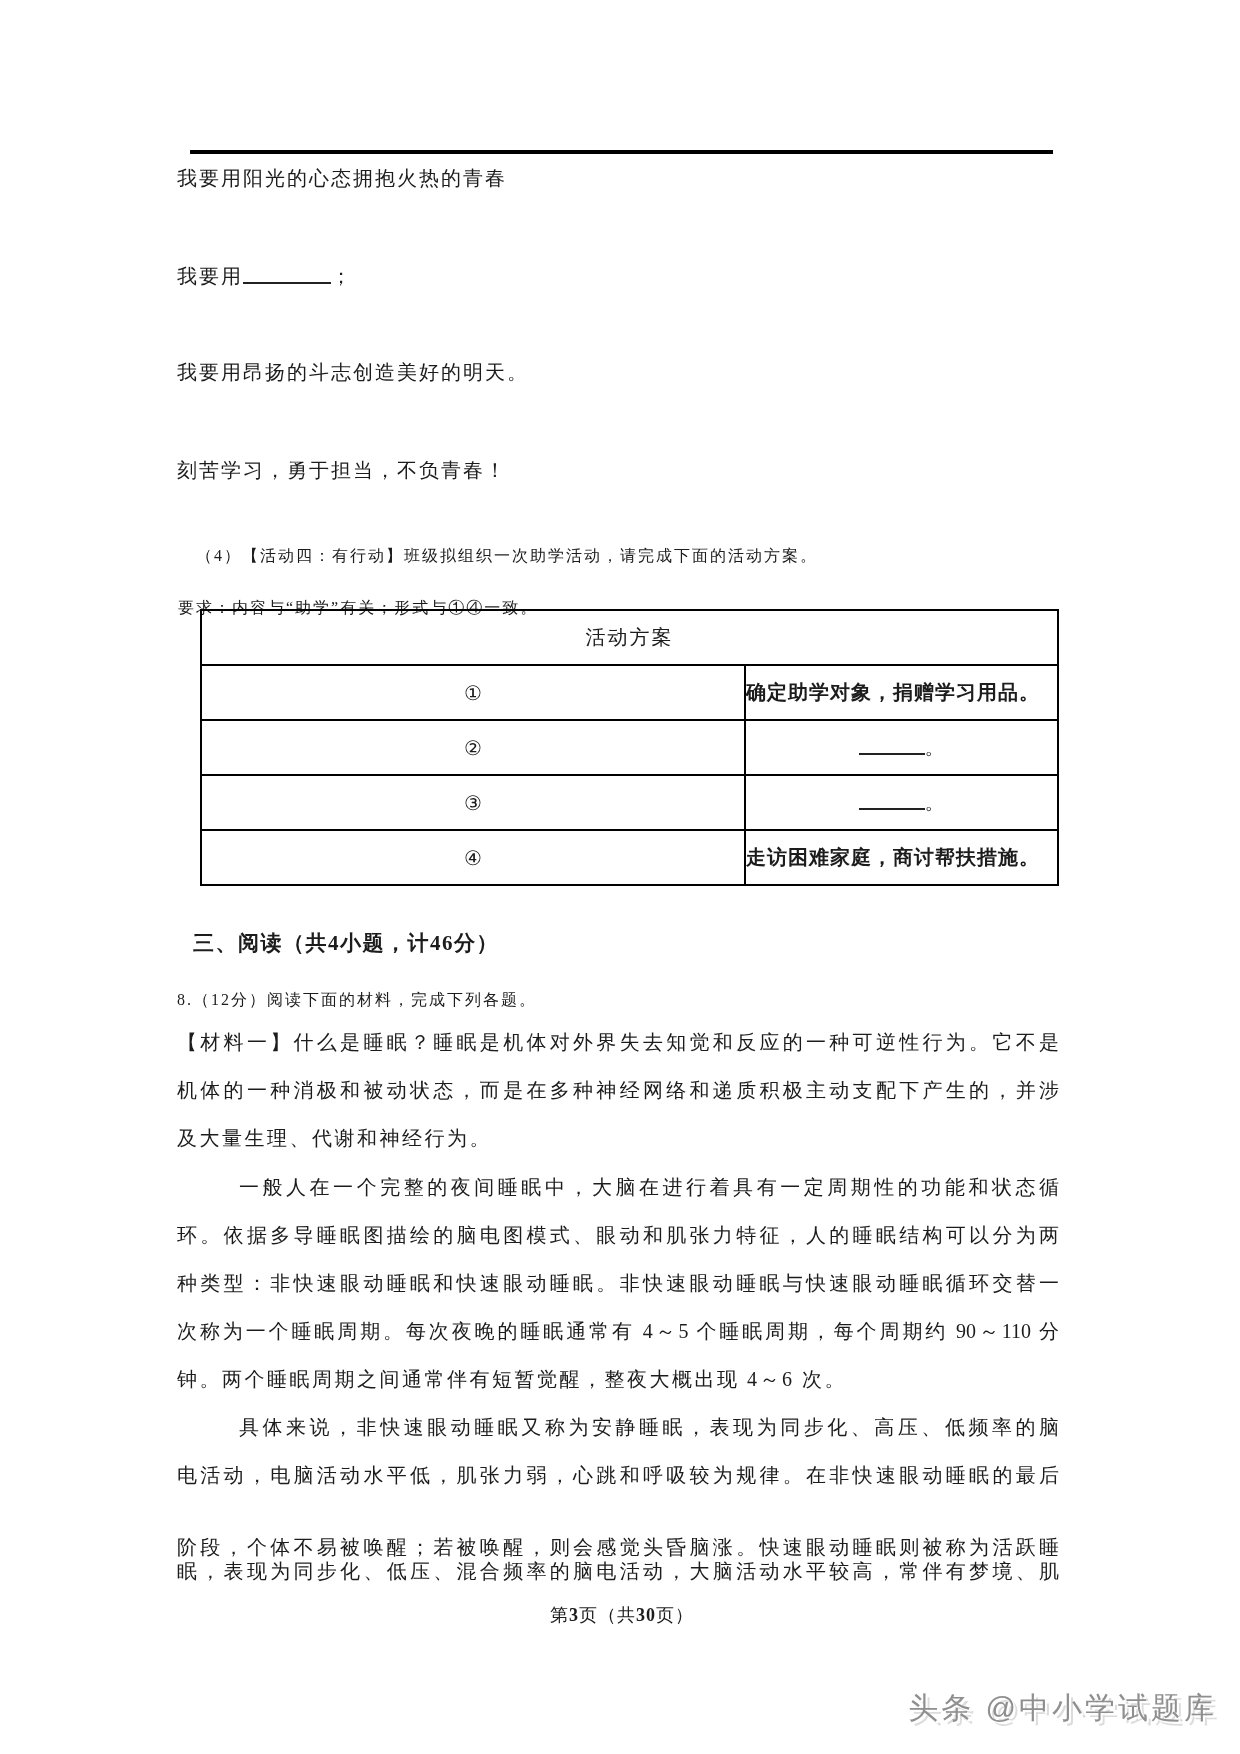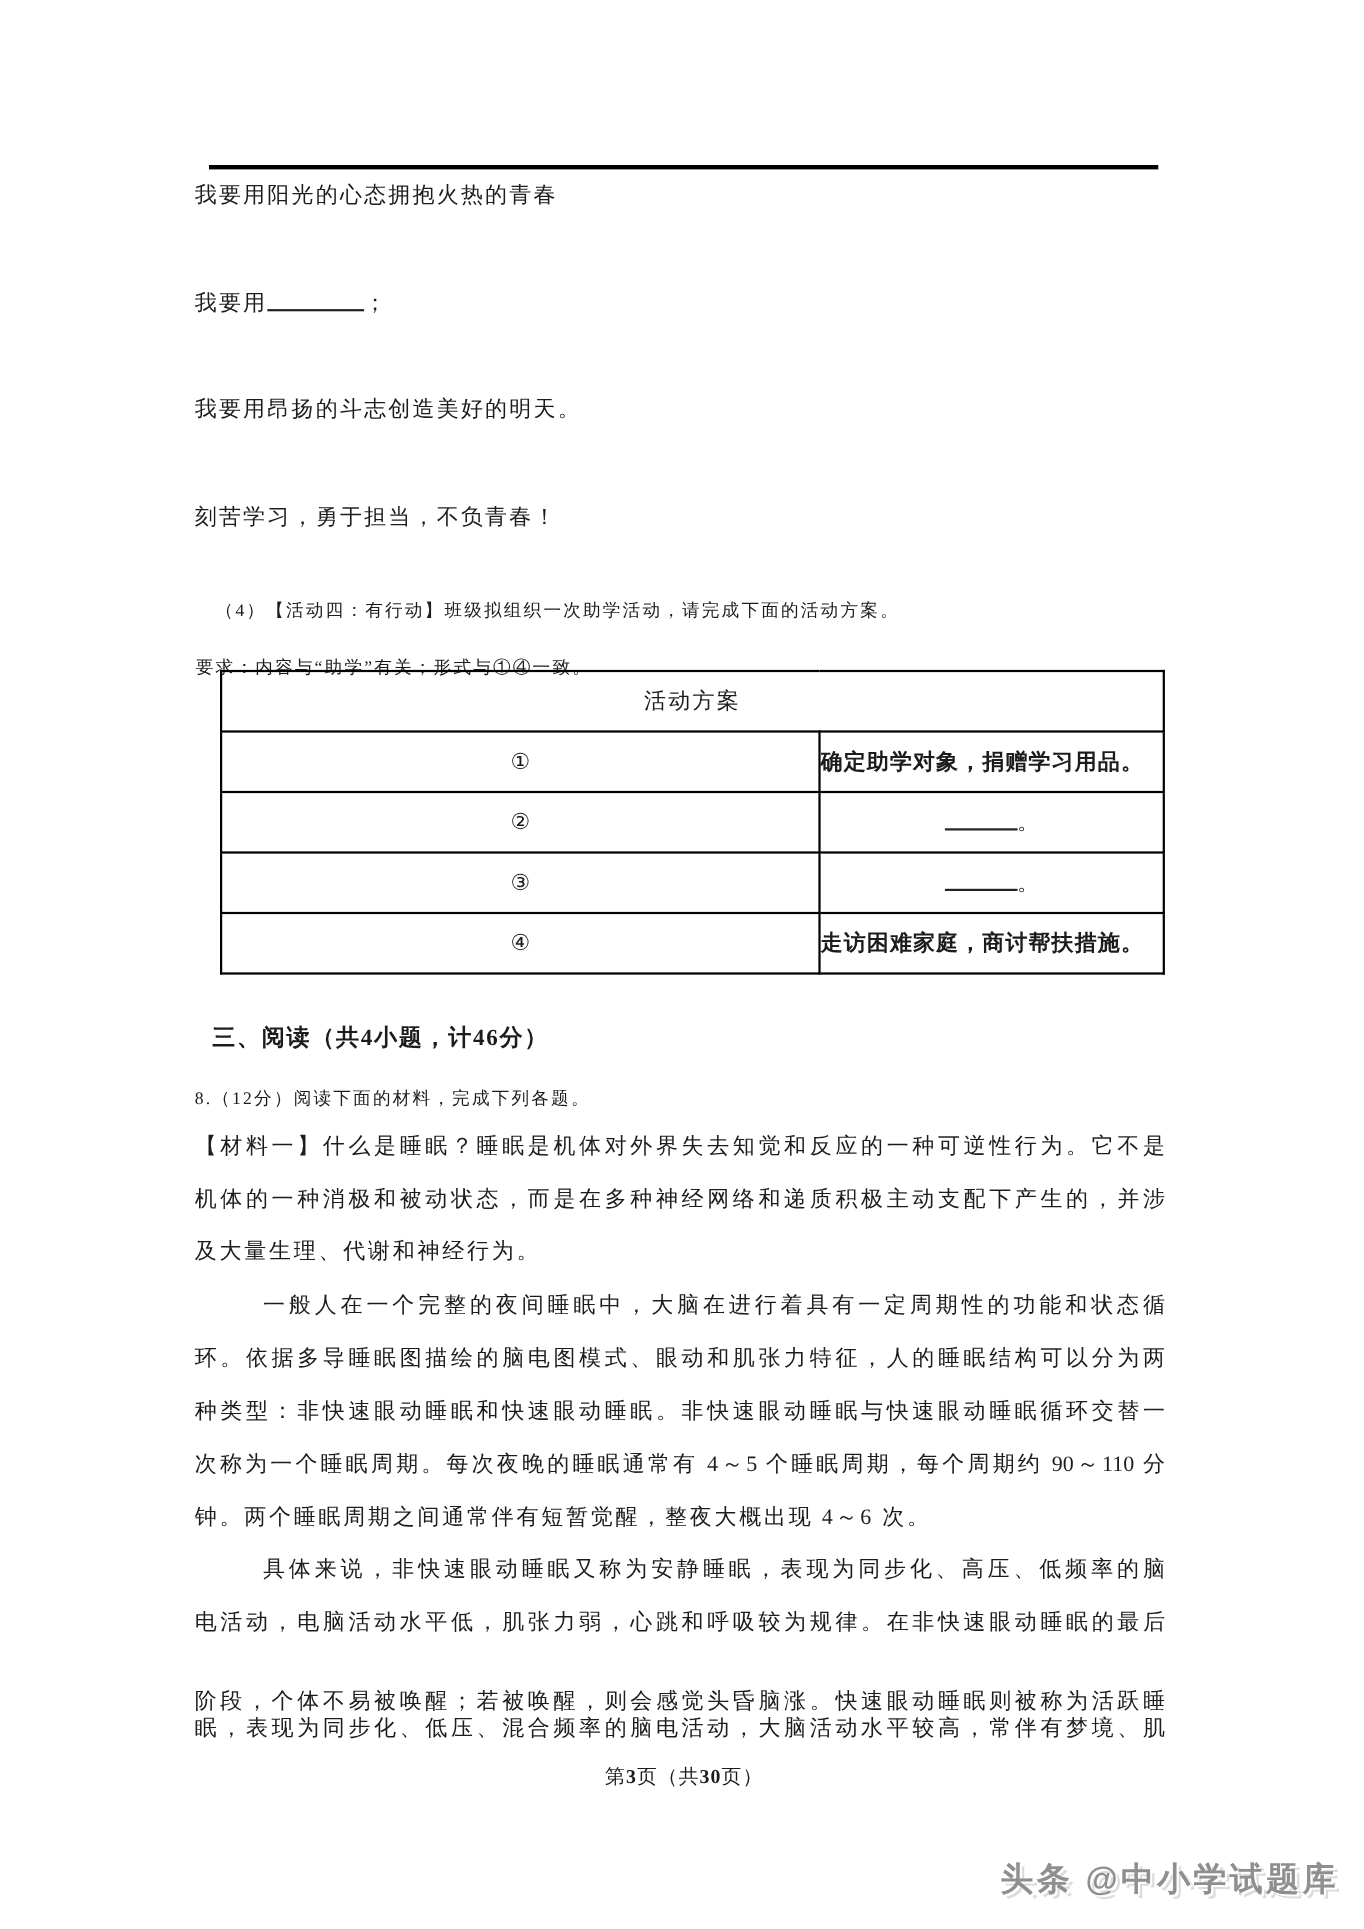--- a/index.html
+++ b/index.html
@@ -25,21 +25,21 @@
   }
   table.plan-table td{border:2px solid #000;font-size:20px;padding:0;}
   td.th-cell{text-align:center;letter-spacing:2px;}
   td.num-cell{text-align:center;font-size:23px;}
   td.txt-cell{text-align:left;padding-left:4px;letter-spacing:1px;font-weight:bold;}
   td.blank-cell{text-align:center;}
   .footer{left:177px;width:890px;text-align:center;font-size:18px;letter-spacing:1px;}
   .footer b{font-weight:bold;}
   .watermark{
     right:23px;top:1688px;font-family:"Liberation Sans","DejaVu Sans",sans-serif;
-    font-weight:bold;font-size:30px;letter-spacing:3px;color:#8f8f8f;
+    font-weight:normal;font-size:30px;letter-spacing:3px;color:#8f8f8f;
     text-shadow:2px 2px 0 #ffffff,4px 4px 0 #dcdcdc;white-space:nowrap;
   }
 </style>
 </head>
 <body>
 
 <div class="abs rule"></div>
 
 <div class="abs center-line" style="top:164px;">我要用阳光的心态拥抱火热的青春</div>
 <div class="abs center-line" style="top:262px;"><span>我要用</span><span class="blank"></span><span>；</span></div>

